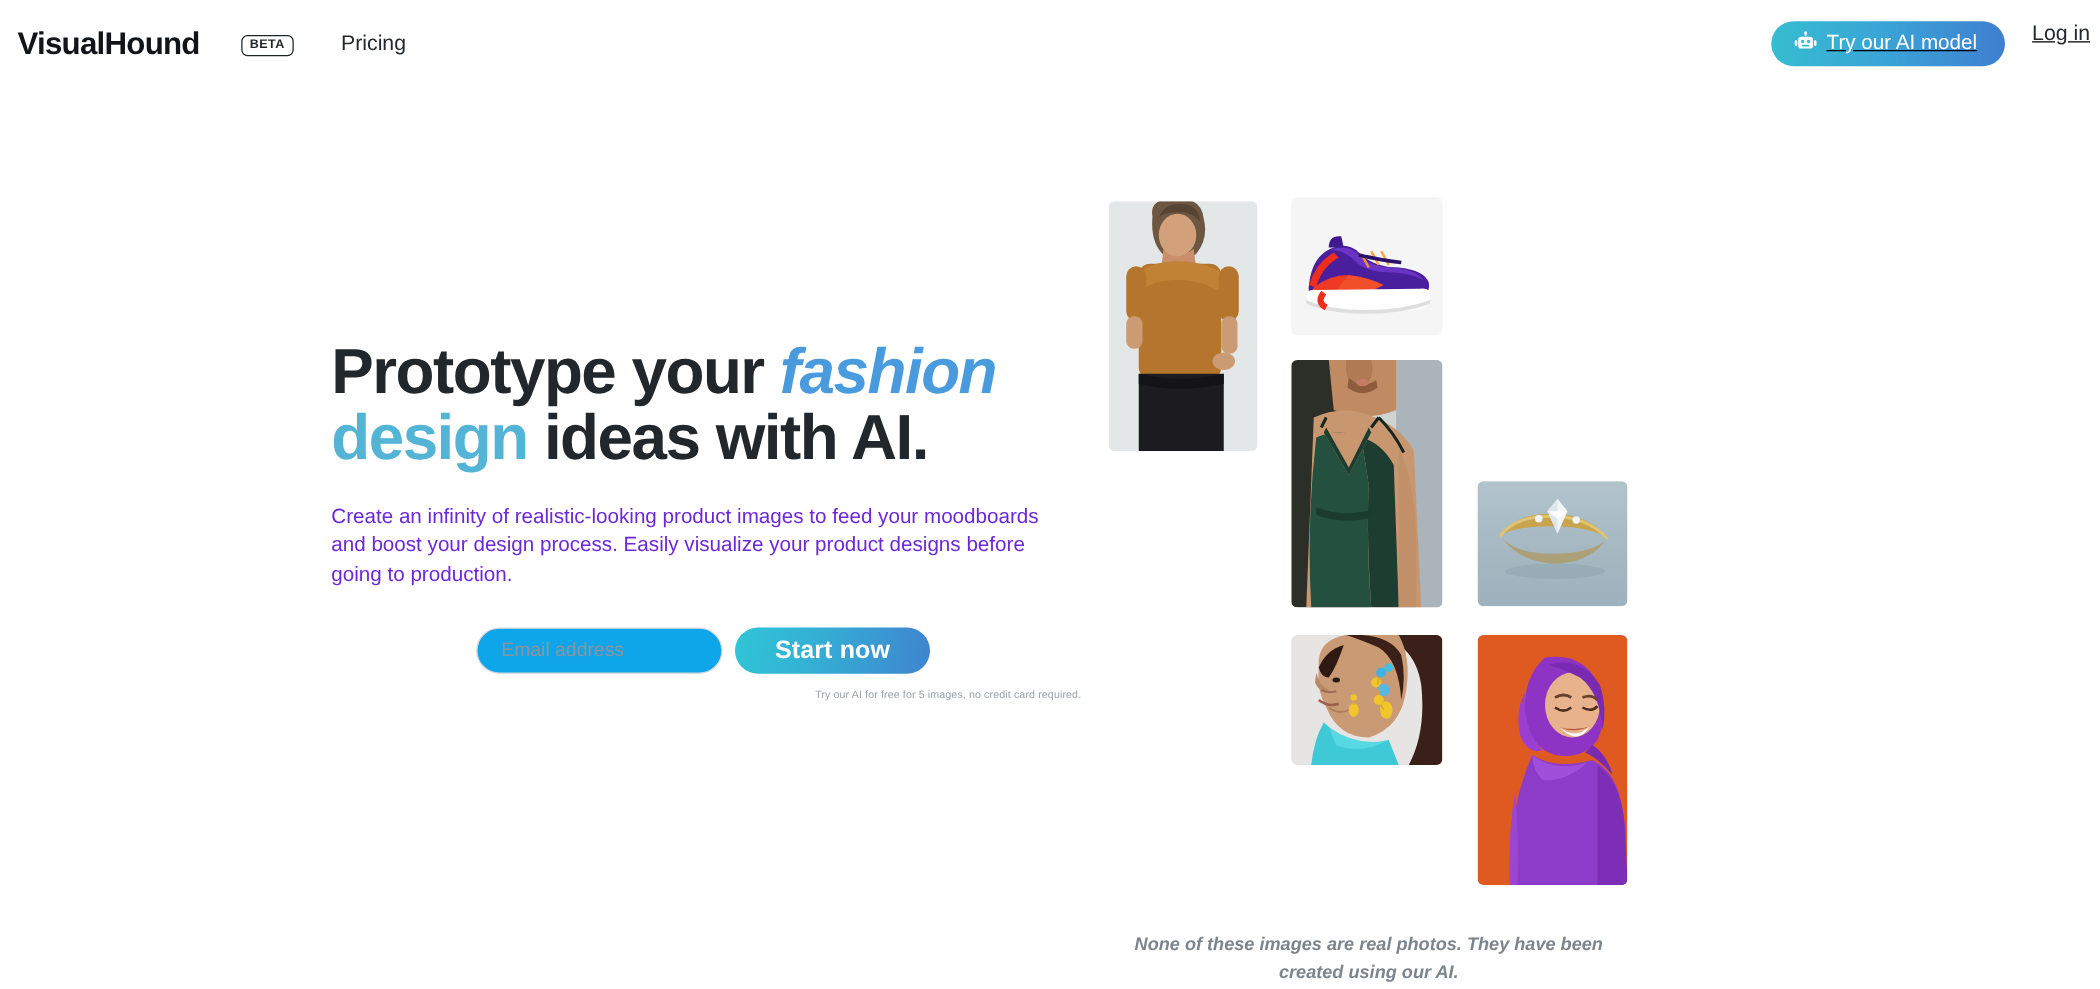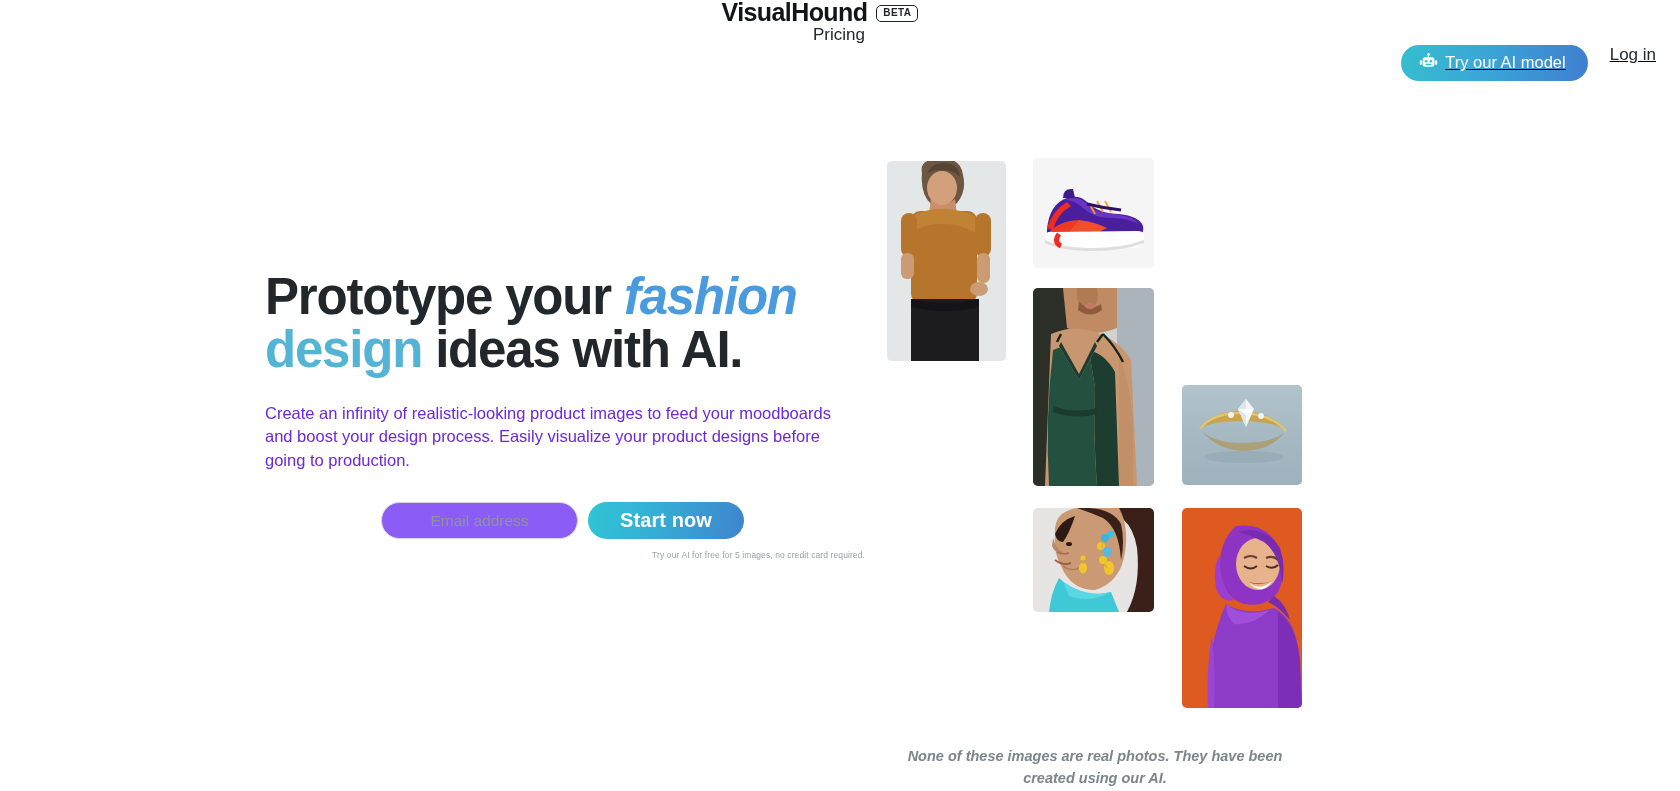--- a/index.html
+++ b/index.html
@@ -12,22 +12,21 @@
     -webkit-font-smoothing: antialiased;
     overflow: hidden;
   }
 
   
   .nav {
     position: relative;
     height: 70px;
     display: flex;
     align-items: center;
-    padding: 0 16px 0 14px;
-    flex-direction: column;
+    padding: 0 0 0 14px;
   }
   .brand-wrap {
     display: flex;
     align-items: center;
     gap: 9px;
     margin-right: 38px;
   }
   .brand {
     font-size: 25px;
     font-weight: 700;
@@ -40,20 +39,21 @@
     border: 1.4px solid #1f2429;
     border-radius: 5px;
     font-size: 10px;
     font-weight: 700;
     letter-spacing: 0.4px;
     color: #1f2429;
     padding: 2px 6px 3px 6px;
     line-height: 1;
     position: relative;
     top: 1px;
+    margin-left: 24px;
   }
   .nav-link {
     font-size: 17px;
     color: #23282d;
     text-decoration: none;
     cursor: pointer;
     text-align: right;
   }
   .nav-right {
     margin-left: auto;
@@ -127,23 +127,22 @@
   }
   .email-input {
     width: 197px;
     height: 37px;
     border: 1px solid #d4d8dc;
     border-radius: 999px;
     padding: 0 19px;
     font-size: 15.5px;
     font-family: "Liberation Sans", sans-serif;
     color: #2c3136;
-    background: #8b5cf6;
+    background: #0ea5e9;
     outline: none;
-    text-align: center;
   }
   .email-input::placeholder { color: #8d949b; }
   .start-btn {
     width: 156px;
     height: 37px;
     border: none;
     border-radius: 999px;
     background: linear-gradient(100deg, #2fc5d6 0%, #34b0d4 40%, #3f84cf 100%);
     color: #ffffff;
     font-size: 20px;

